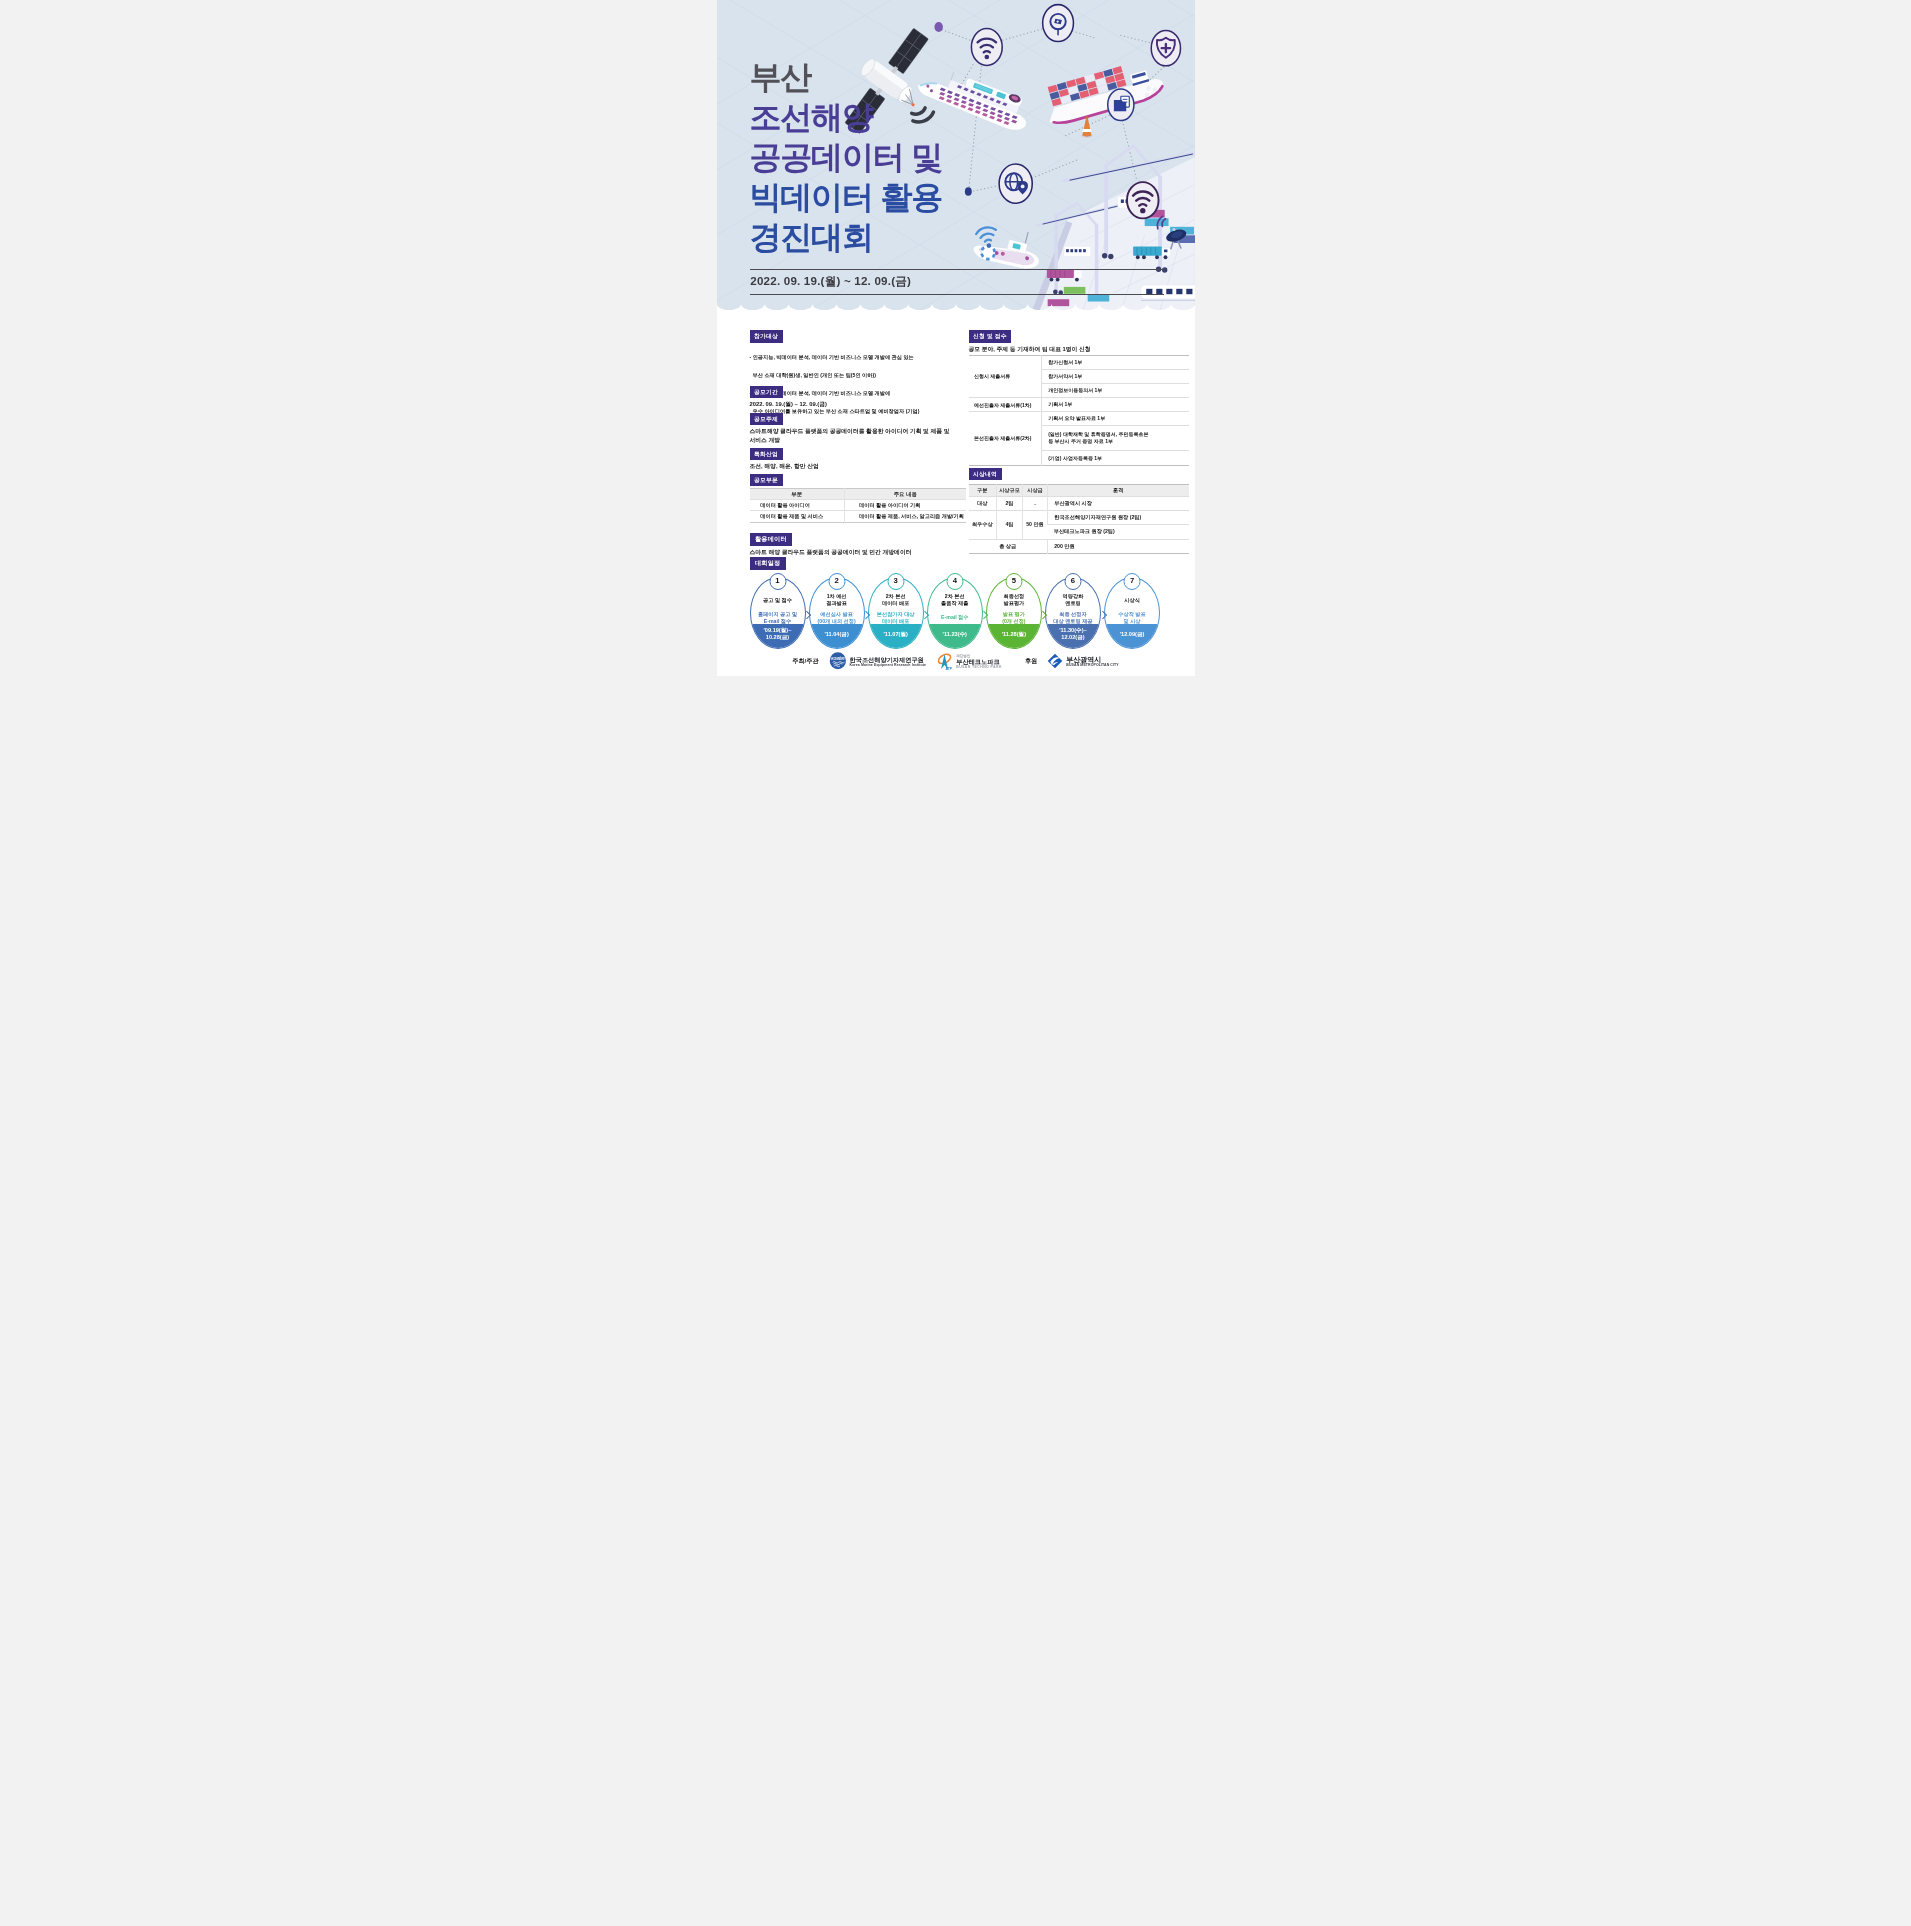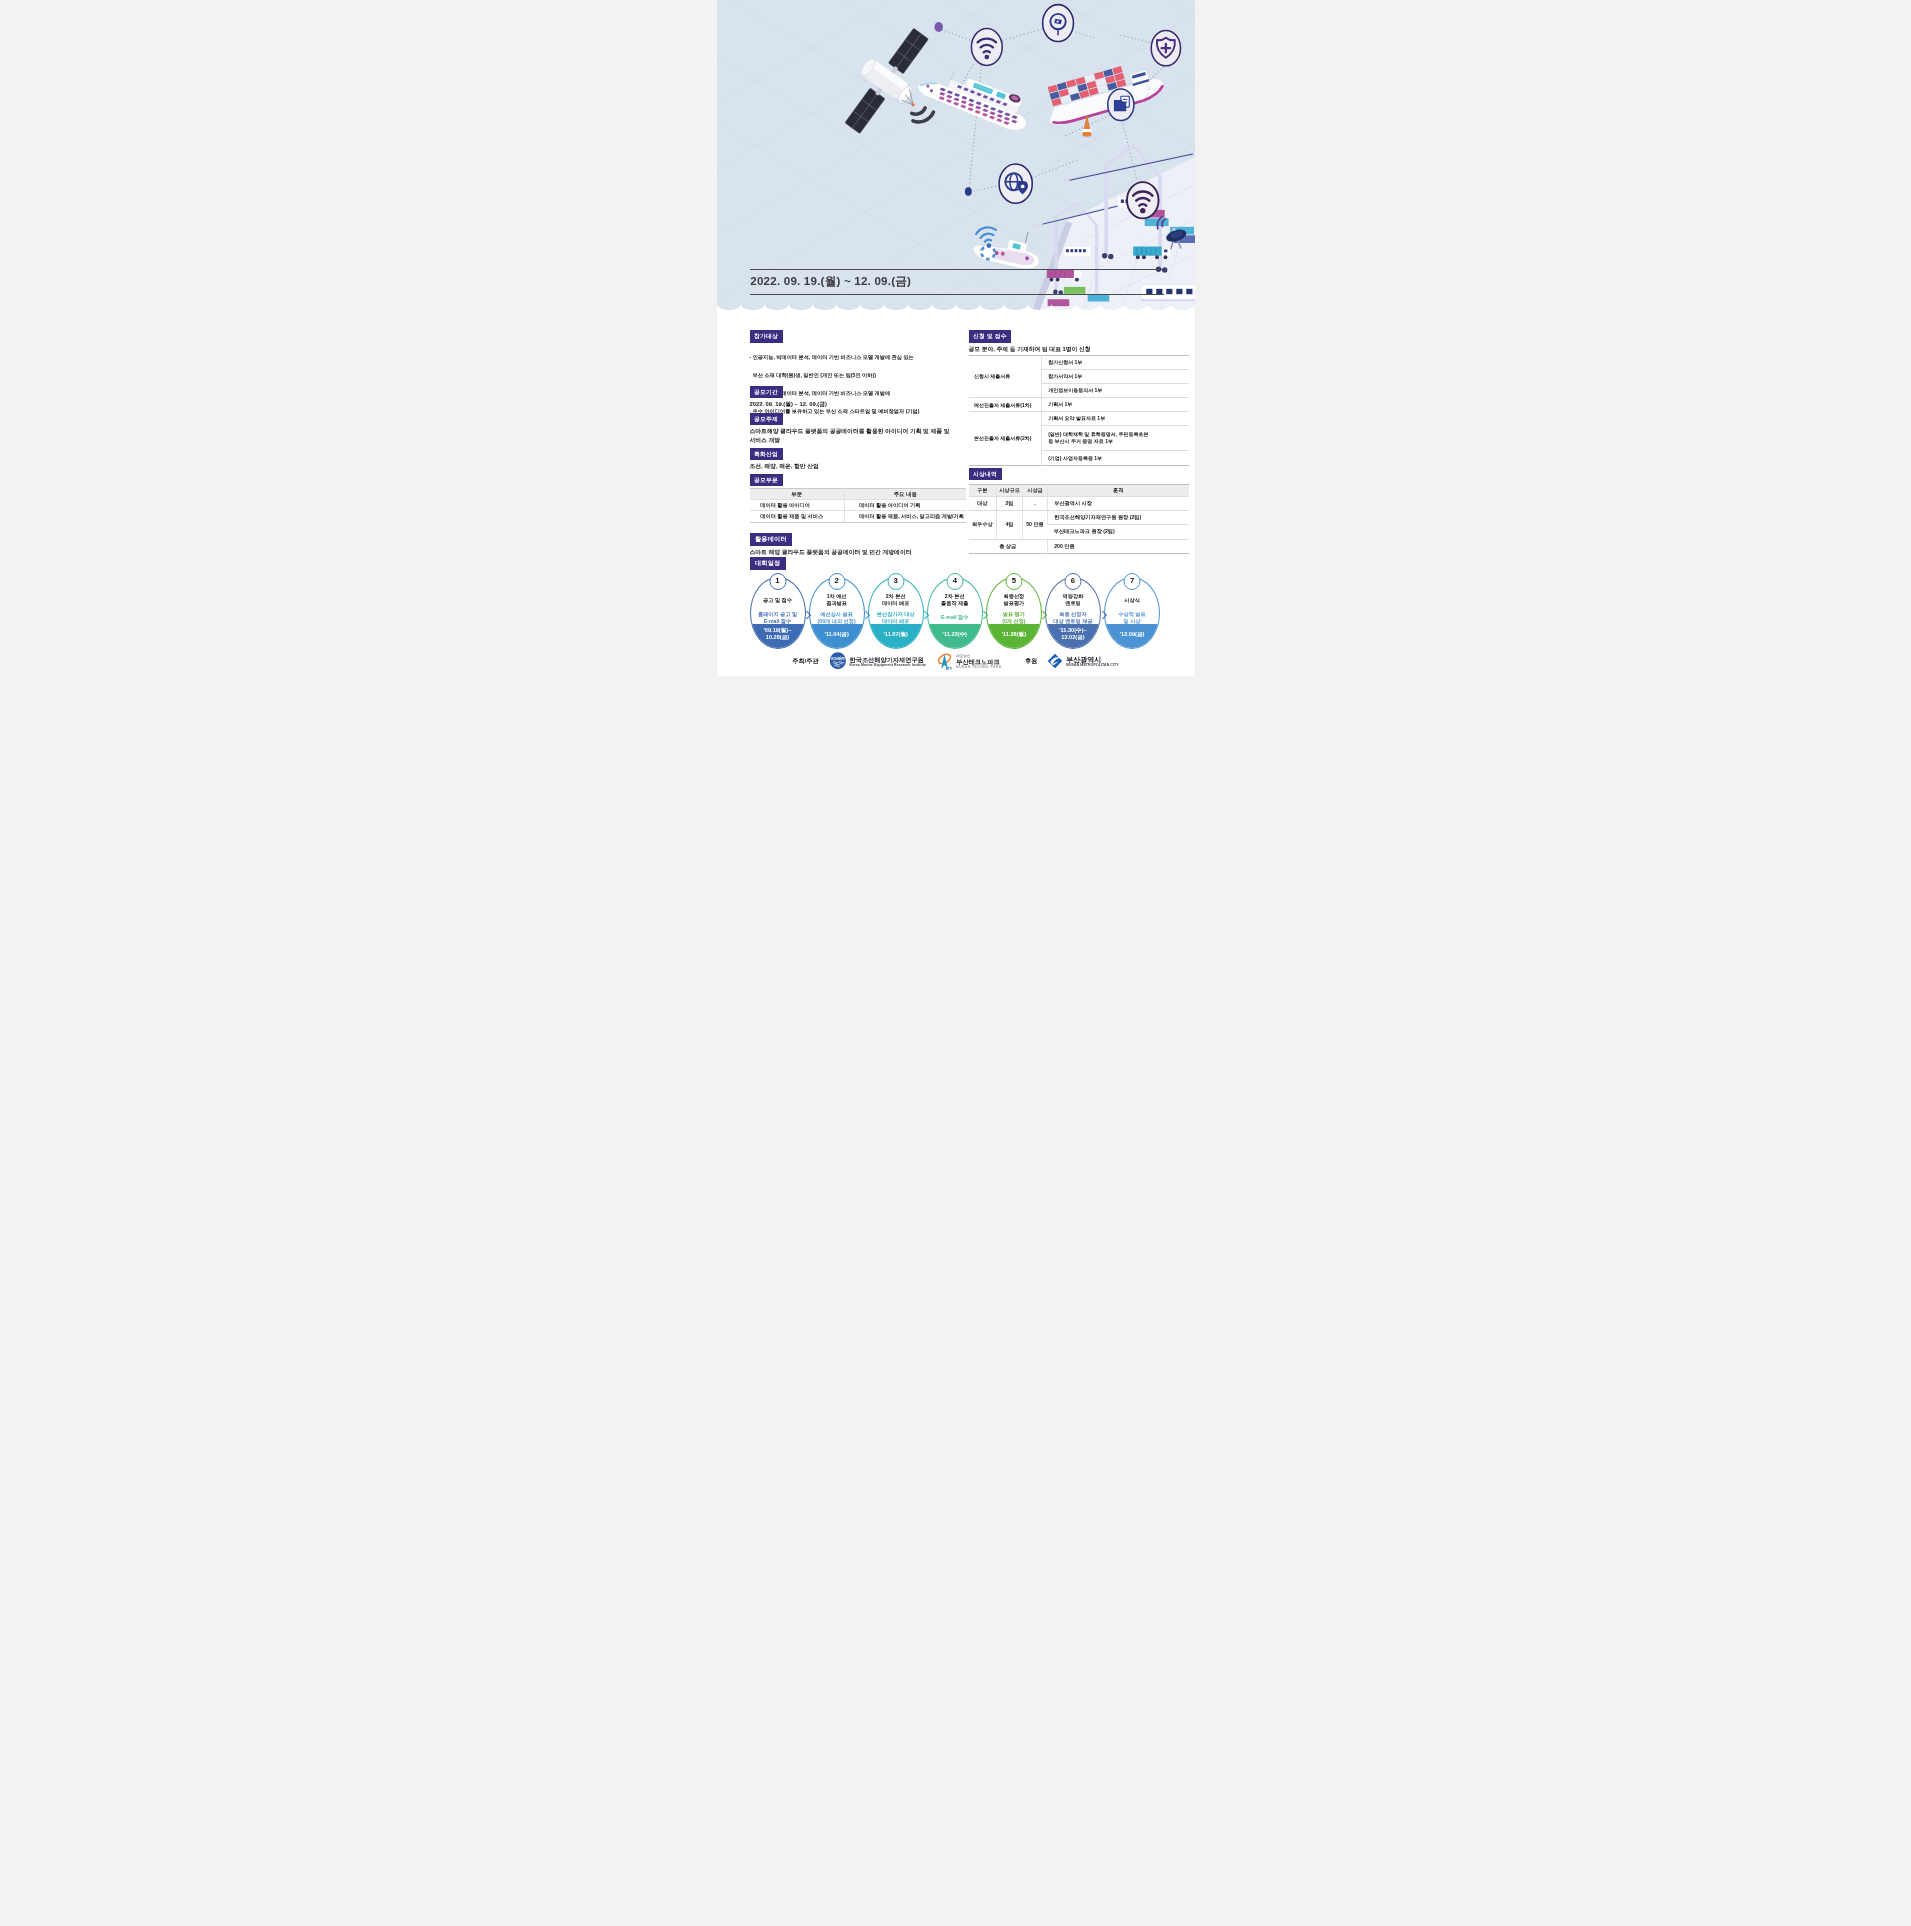--- a/index.html
+++ b/index.html
@@ -392,20 +392,27 @@
         <path d="M793 470 q14 0 14 13 q0 9 -14 22 q-14 -13 -14 -22 q0 -13 14 -13 Z" fill="#2d3a8c"></path>
         <circle cx="793" cy="484" r="5" fill="#ededf3"></circle>
       </g>
       <g>
         <ellipse cx="1105" cy="520" rx="41" ry="47" fill="#efeef5" stroke="#3d2356" stroke-width="5"></ellipse>
         <path d="M1080 508 a35 35 0 0 1 50 0 M1088 521 a24 24 0 0 1 34 0 M1096 534 a13 13 0 0 1 18 0" stroke="#3d2356" stroke-width="6.5" fill="none" stroke-linecap="round"></path>
         <circle cx="1105" cy="547" r="7" fill="#3d2356"></circle>
       </g>
     </svg>
 
+    <div id="title-block">
+      <div class="title-line" style="color: rgb(81, 81, 87);">부산</div>
+      <div class="title-line" style="color: rgb(74, 61, 150);">조선해양</div>
+      <div class="title-line" style="color: rgb(74, 61, 150);">공공데이터 및</div>
+      <div class="title-line" style="color: rgb(43, 77, 161);">빅데이터 활용</div>
+      <div class="title-line" style="color: rgb(43, 77, 161);">경진대회</div>
+    </div>
 
     <div id="date-bar">
       <span class="date-text">2022. 09. 19.(월) ~ 12. 09.(금)</span>
     </div>
 
     <svg id="hero-wave" width="478" height="11.6" viewBox="0 0 1240 30">
       <path fill="#ffffff" d="M0 30 L0 12 a31 17 0 0 0 62 0 a31 17 0 0 0 62 0 a31 17 0 0 0 62 0 a31 17 0 0 0 62 0 a31 17 0 0 0 62 0 a31 17 0 0 0 62 0 a31 17 0 0 0 62 0 a31 17 0 0 0 62 0 a31 17 0 0 0 62 0 a31 17 0 0 0 62 0 a31 17 0 0 0 62 0 a31 17 0 0 0 62 0 a31 17 0 0 0 62 0 a31 17 0 0 0 62 0 a31 17 0 0 0 62 0 a31 17 0 0 0 62 0 a31 17 0 0 0 62 0 a31 17 0 0 0 62 0 a31 17 0 0 0 62 0 a31 17 0 0 0 62 0 L1240 30 Z"></path>
     </svg>
   </div>
 

